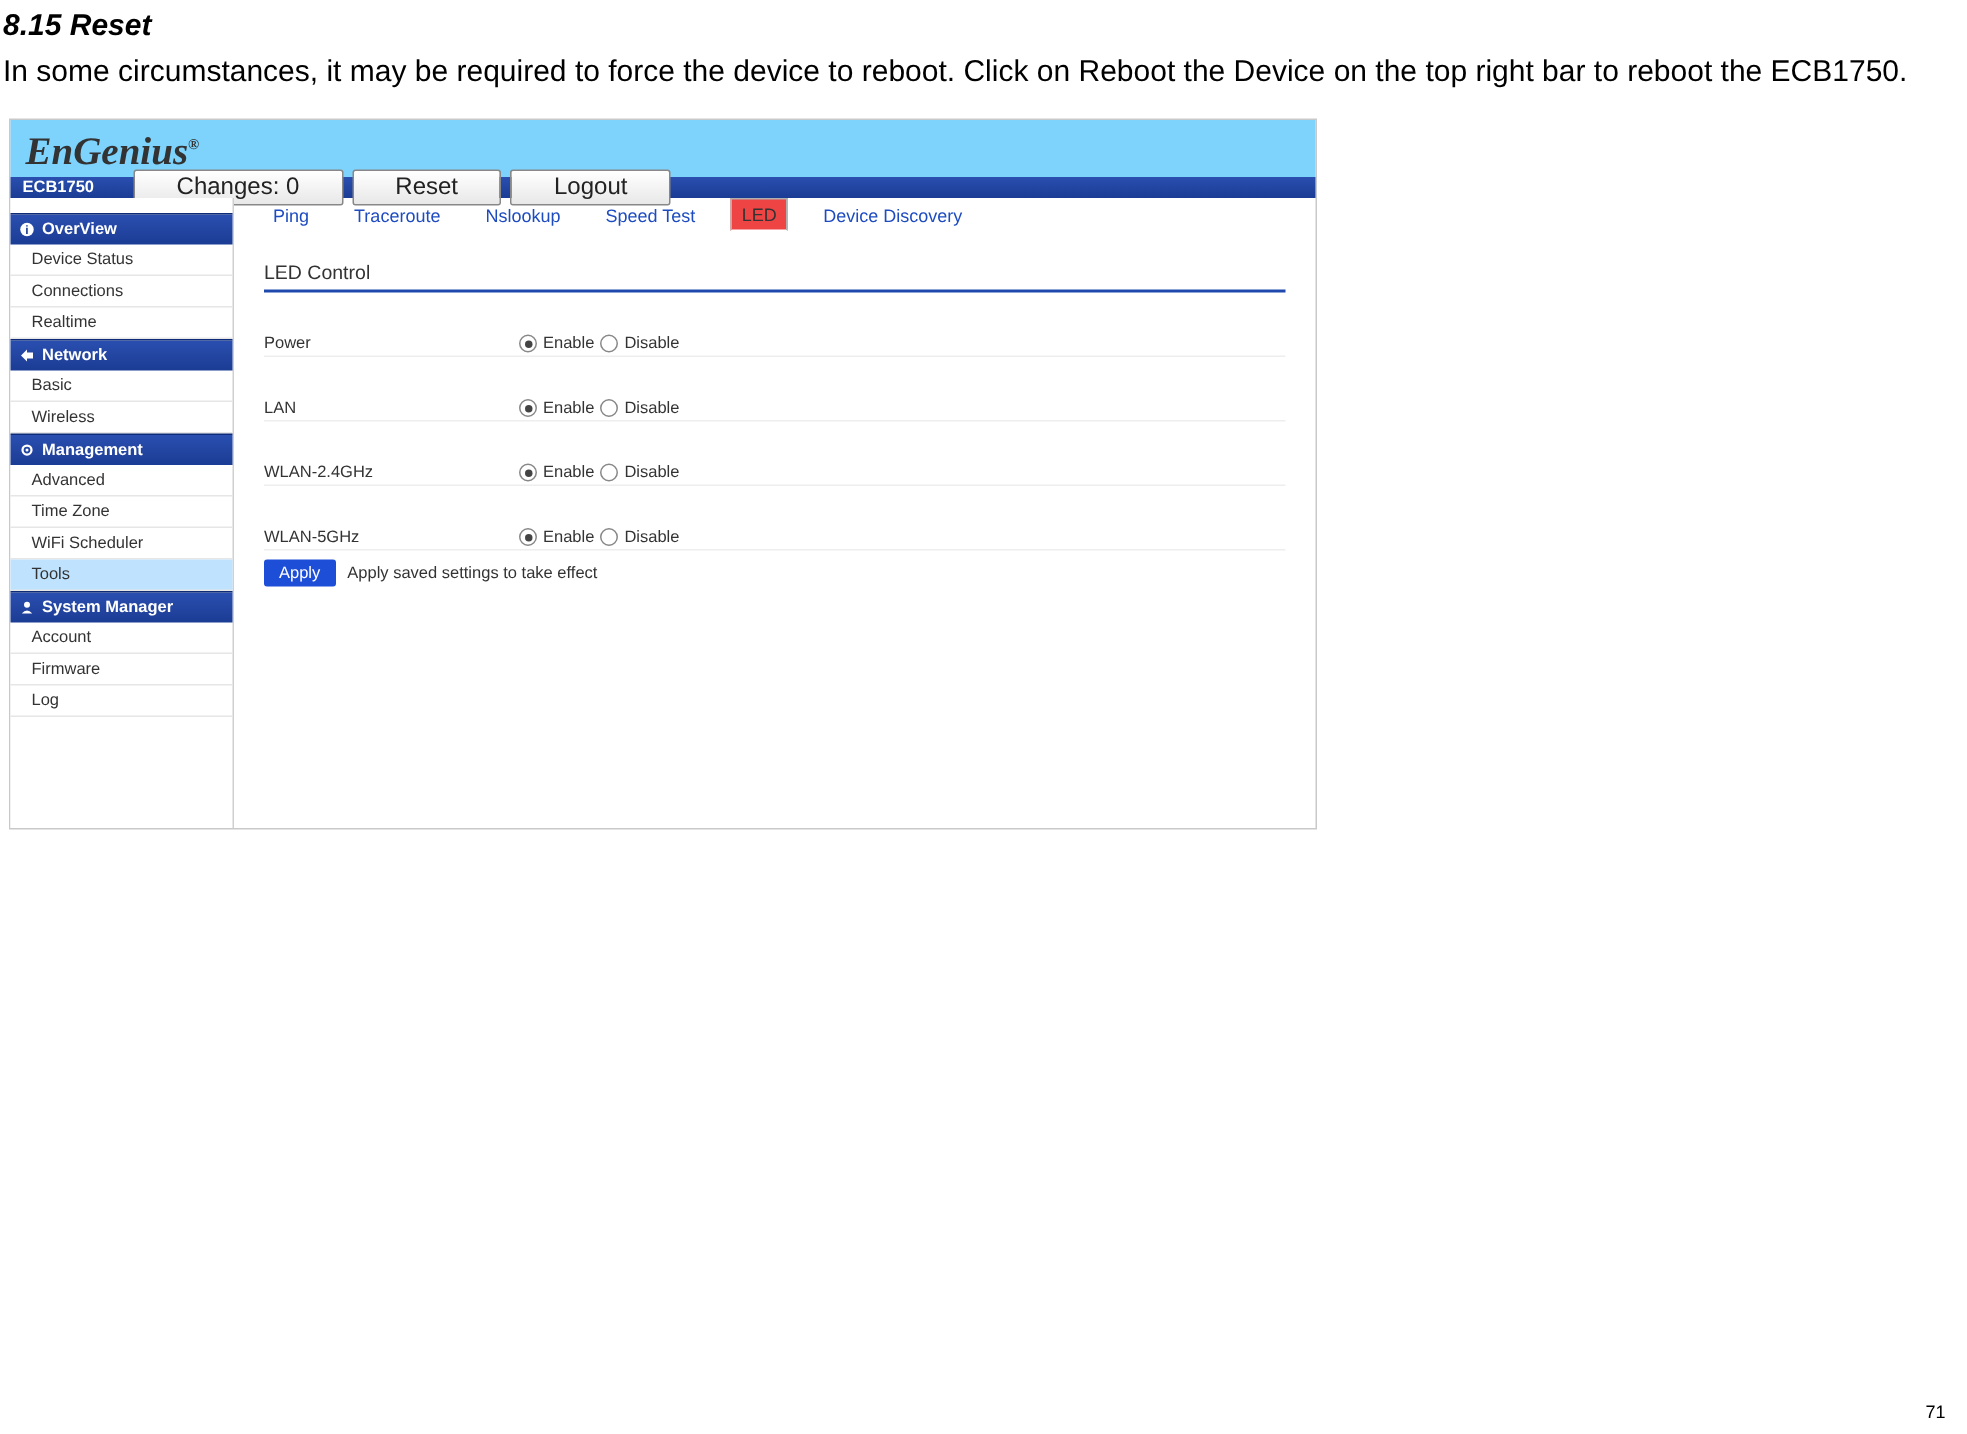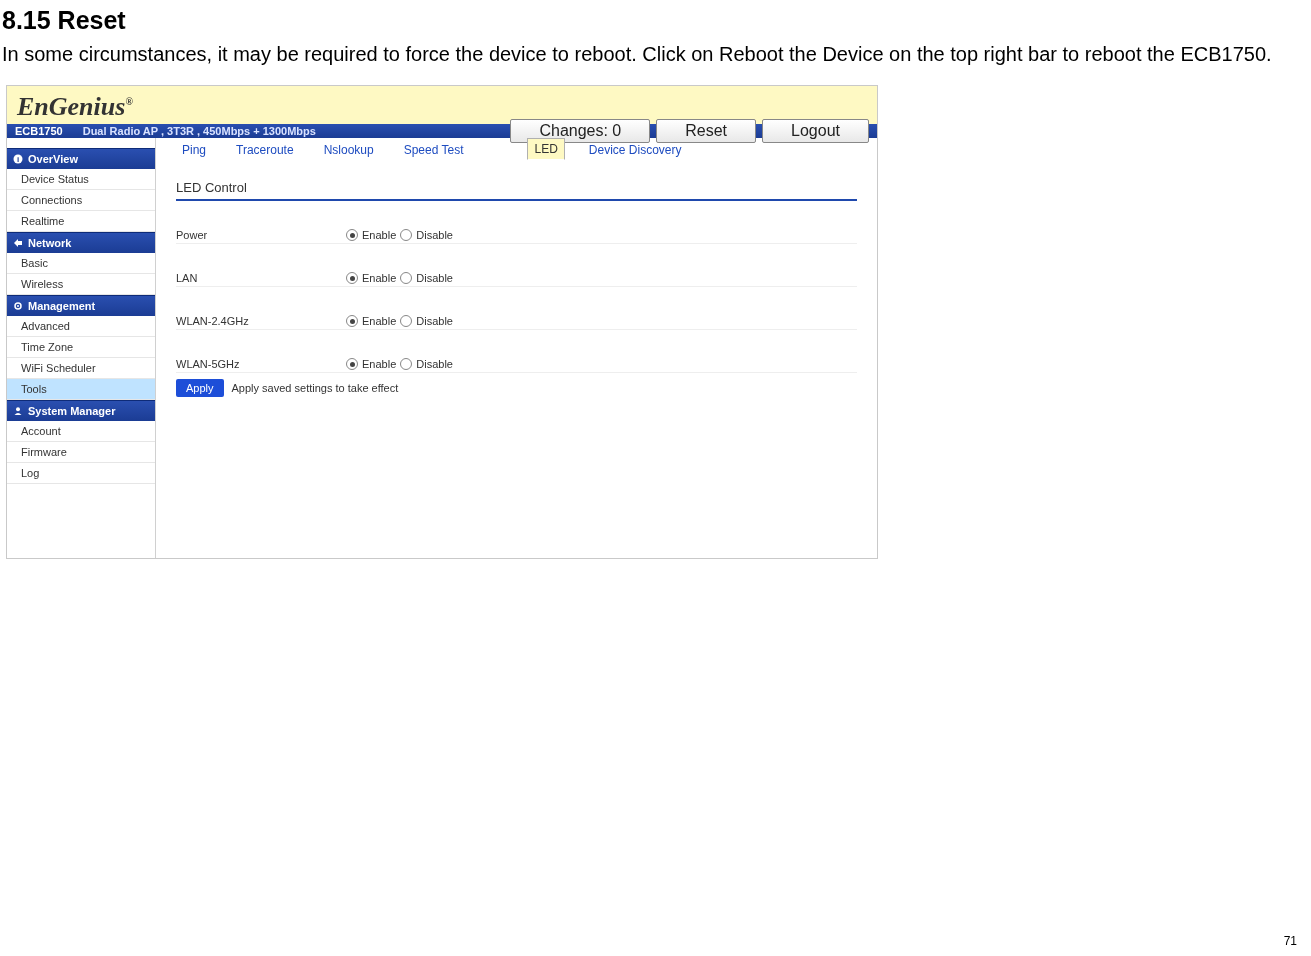--- a/index.html
+++ b/index.html
@@ -7,39 +7,40 @@
     padding: 0;
     font-family: Arial, sans-serif;
     background: #ffffff;
     color: #000;
     width: 1311px;
     height: 956px;
     position: relative;
   }
   .doc-heading {
     font-weight: bold;
-    font-size: 25px;
+    font-size: 20px;
     margin: 6px 0 2px 2px;
+    font-style: italic;
   }
   .doc-paragraph {
     font-size: 20px;
     line-height: 1.7;
     margin: 0 2px 14px 2px;
   }
   .screenshot {
     width: 870px;
     border: 1px solid #c9c9c9;
     margin: 10px 0 0 6px;
     font-family: Arial, sans-serif;
     font-size: 11px;
     color: #333;
     background: #fff;
   }
   .ss-header {
-    background: #fef9c3;
+    background: #7dd3fc;
     padding: 6px 10px 2px 10px;
   }
   .logo {
     font-family: "Times New Roman", serif;
     font-size: 26px;
     font-style: italic;
     font-weight: bold;
     color: #333;
     position: relative;
   }
@@ -123,22 +124,21 @@
   }
   .tab {
     color: #1e4cc0;
     padding: 3px 6px;
     cursor: pointer;
   }
   .tab.active {
     border: 1px solid #b0b0b0;
     border-bottom: 1px solid #fff;
     color: #333;
-    background: #fef9c3;
-    margin-left: 40px;
+    background: #ef4444;
   }
   .panel-title {
     font-size: 13px;
     color: #333;
     margin-bottom: 4px;
   }
   .panel-hr {
     border: none;
     border-top: 2px solid #1f49ad;
     margin: 0 0 8px 0;
@@ -207,21 +207,20 @@
 
 <div class="screenshot">
   <div class="ss-header">
     <span class="logo">
       <span>EnGenius</span><sup>®</sup>
     </span>
   </div>
 
   <div class="ss-topbar">
     <span class="model">ECB1750</span>
-    <span class="desc">Dual Radio AP , 3T3R , 450Mbps + 1300Mbps</span>
     <button class="top-btn">Changes: 0</button>
     <button class="top-btn">Reset</button>
     <button class="top-btn">Logout</button>
   </div>
 
   <div class="ss-body">
     <div class="sidebar">
 
       <div class="sb-section">
         <span class="sb-icon">

